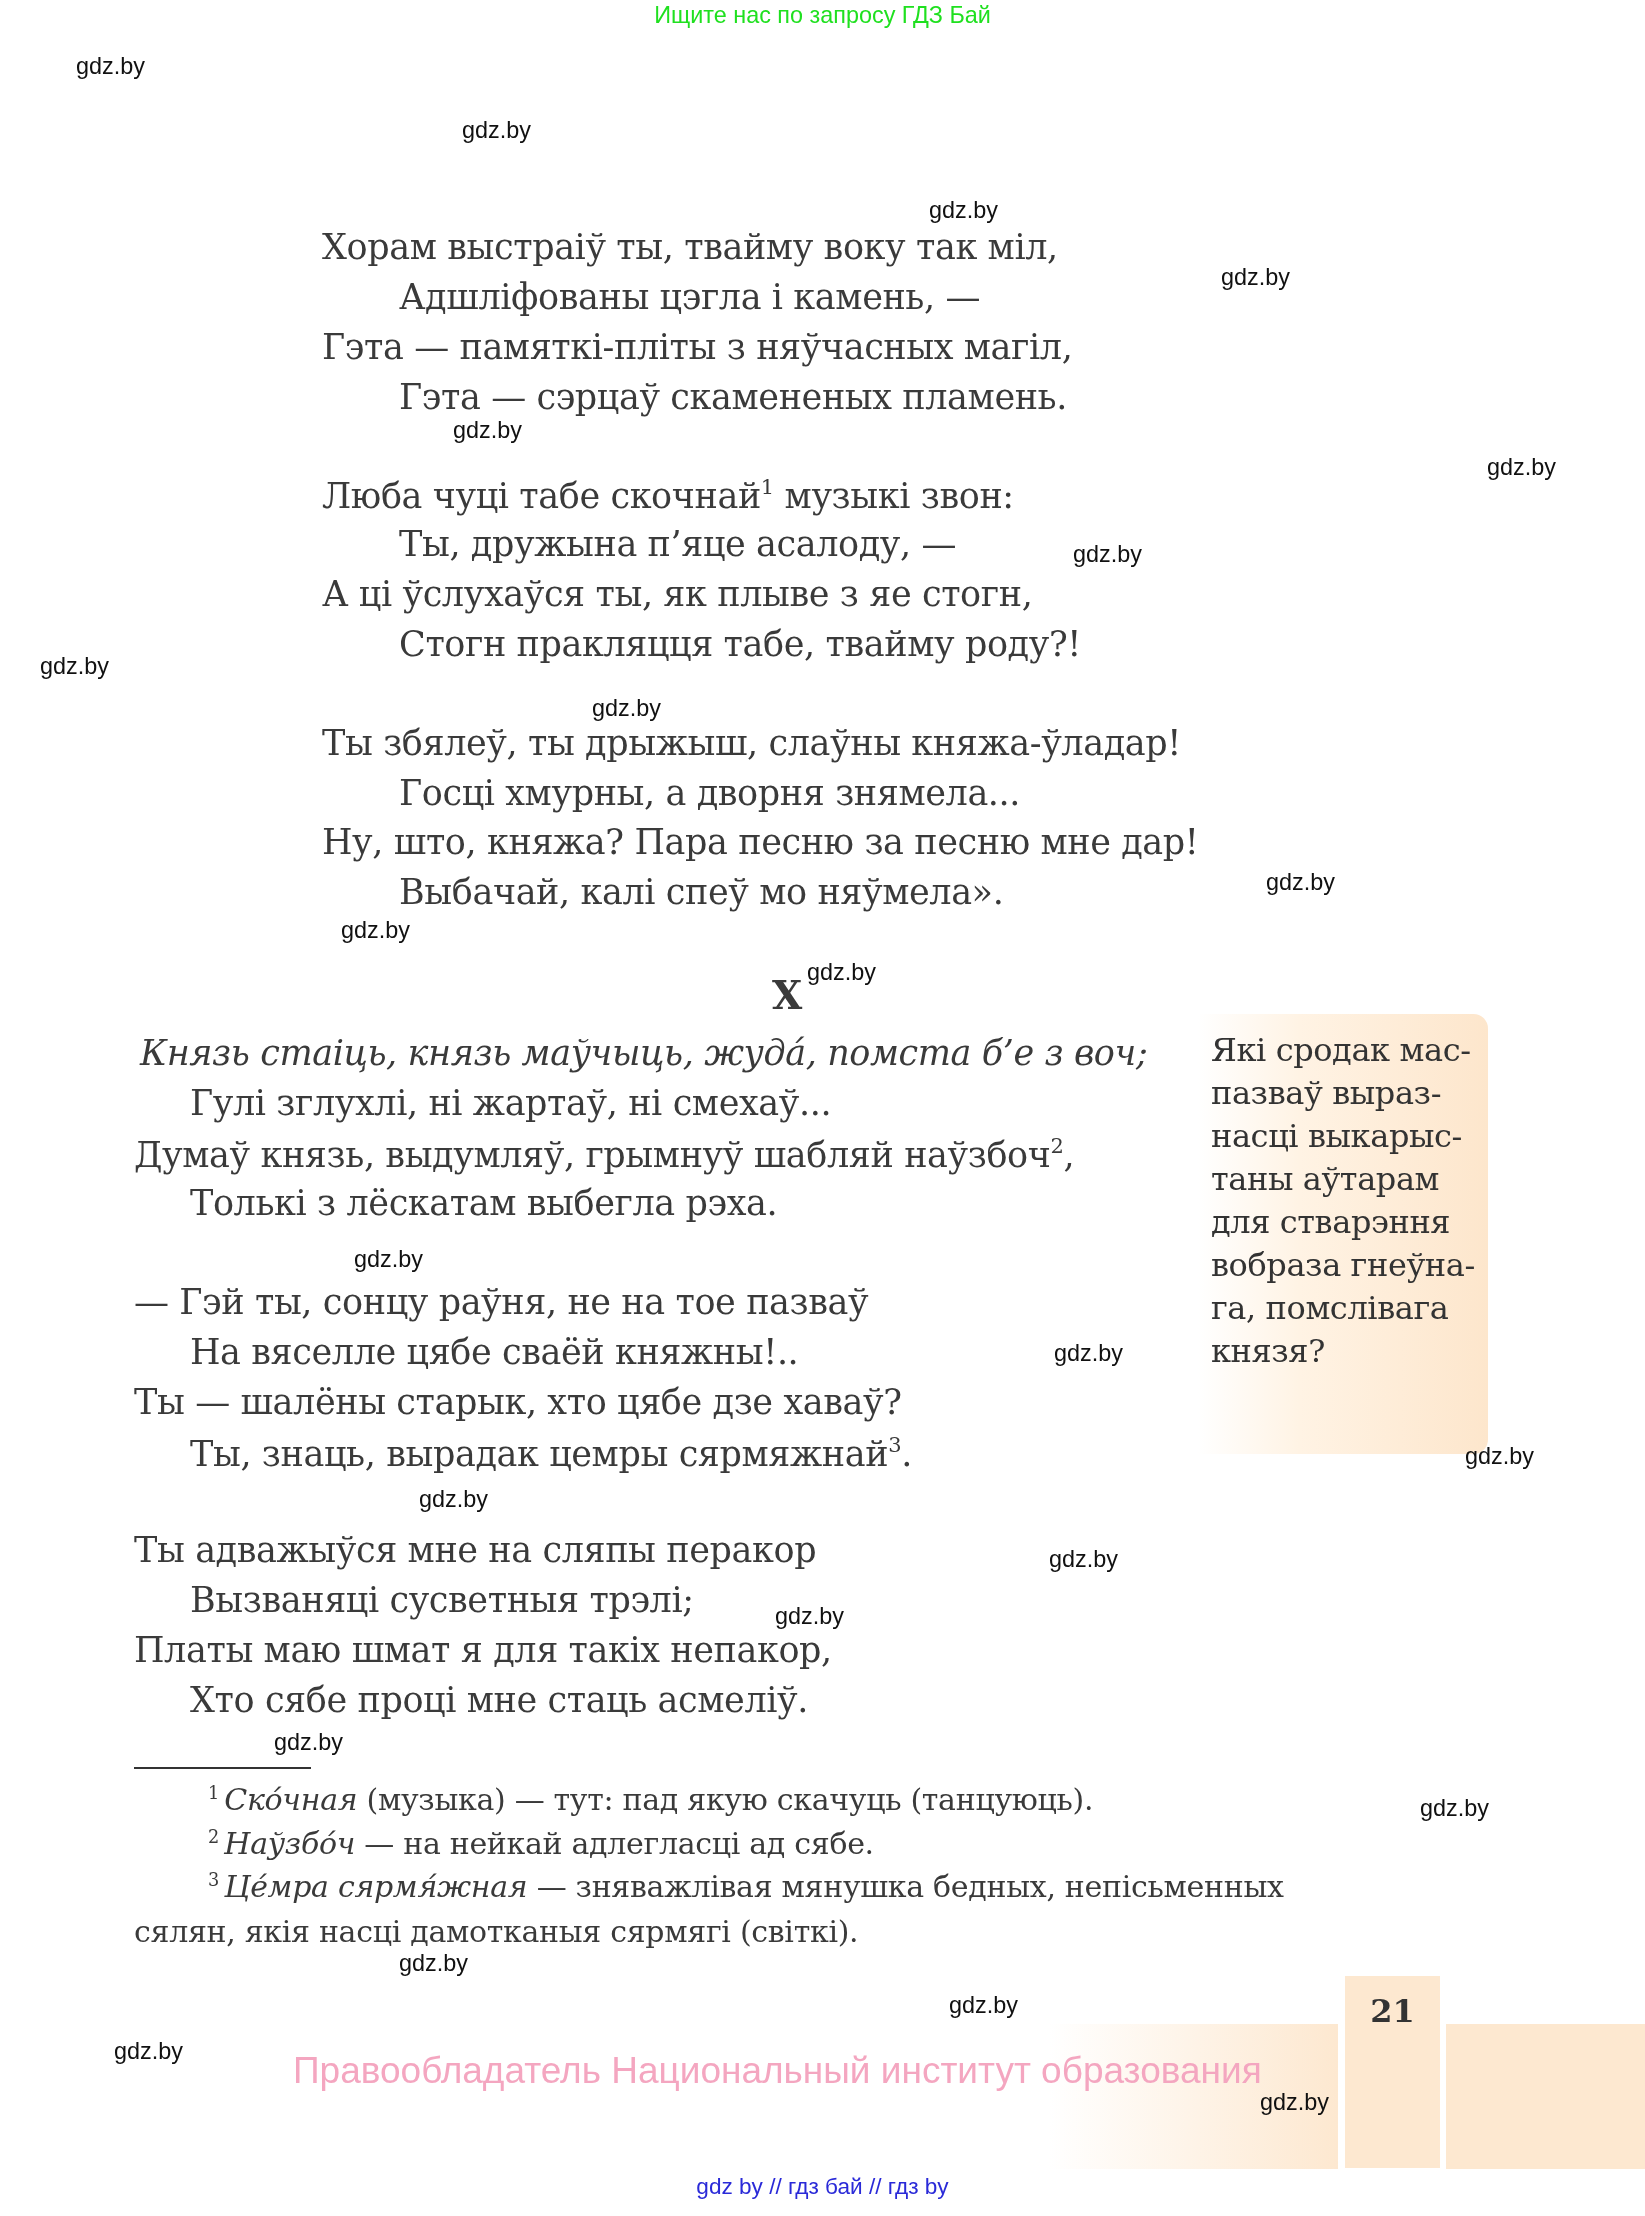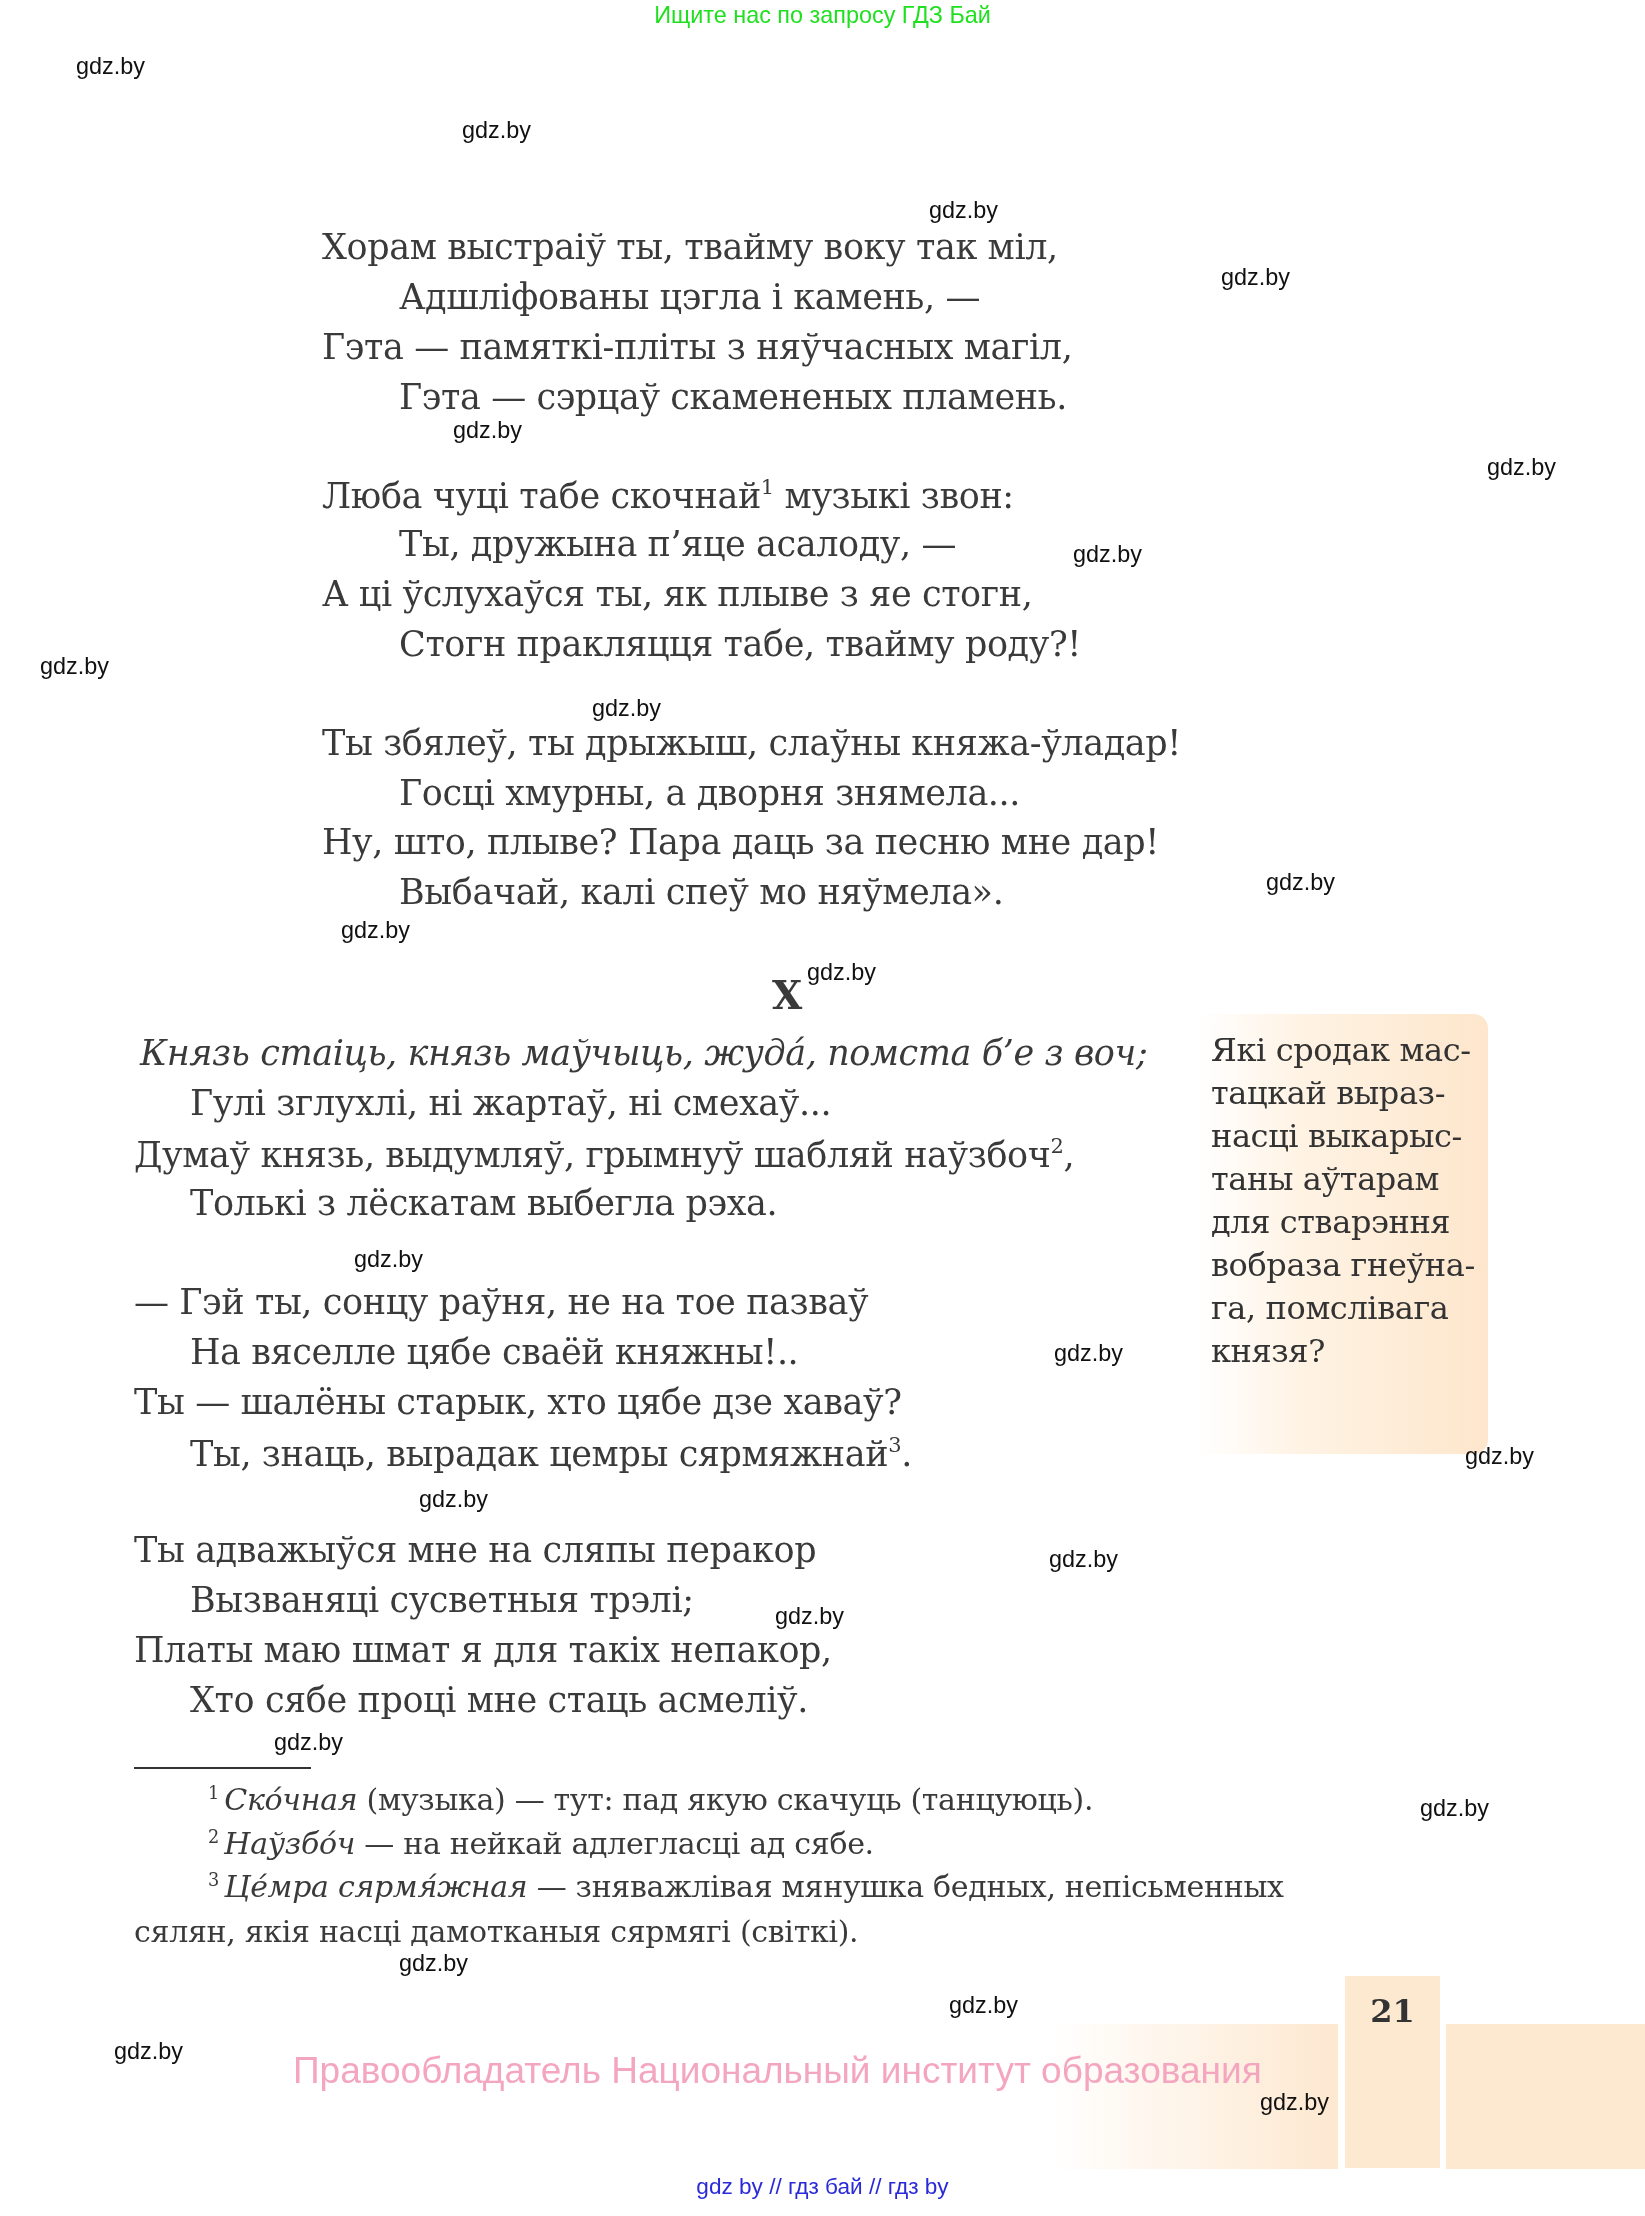--- a/index.html
+++ b/index.html
@@ -68,21 +68,21 @@
     <div class="abs poem" style="left: 322px; top: 230px;">Хорам выстраіў ты, твайму воку так міл,</div>
     <div class="abs poem" style="left: 399px; top: 280px;">Адшліфованы цэгла і камень, —</div>
     <div class="abs poem" style="left: 322px; top: 330px;">Гэта — памяткі-пліты з няўчасных магіл,</div>
     <div class="abs poem" style="left: 399px; top: 380px;">Гэта — сэрцаў скамененых пламень.</div>
     <div class="abs poem" style="left: 322px; top: 477px;">Люба чуці табе скочнай<span class="sup">1</span> музыкі звон:</div>
     <div class="abs poem" style="left: 399px; top: 527px;">Ты, дружына п’яце асалоду, —</div>
     <div class="abs poem" style="left: 322px; top: 577px;">А ці ўслухаўся ты, як плыве з яе стогн,</div>
     <div class="abs poem" style="left: 399px; top: 627px;">Стогн пракляцця табе, твайму роду?!</div>
     <div class="abs poem" style="left: 322px; top: 726px;">Ты збялеў, ты дрыжыш, слаўны княжа-ўладар!</div>
     <div class="abs poem" style="left: 399px; top: 776px;">Госці хмурны, а дворня знямела...</div>
-    <div class="abs poem" style="left: 322px; top: 825px;">Ну, што, плыве? Пара даць за песню мне дар!</div>
+    <div class="abs poem" style="left: 322px; top: 825px;">Ну, што, княжа? Пара песню за песню мне дар!</div>
     <div class="abs poem" style="left: 399px; top: 875px;">Выбачай, калі спеў мо няўмела».</div>
   </div>
 
 <div class="abs heading" style="left:772px; top:976px;">X</div>
 
 <div id="part-two">
     <div class="abs poem" style="left: 134px; top: 1036px; margin-left: 6px;"><i>Князь стаіць, князь маўчыць, жуда́, помста б’е з воч;</i></div>
     <div class="abs poem" style="left: 190px; top: 1086px;">Гулі зглухлі, ні жартаў, ні смехаў...</div>
     <div class="abs poem" style="left: 134px; top: 1136px;">Думаў князь, выдумляў, грымнуў шабляй наўзбоч<span class="sup">2</span>,</div>
     <div class="abs poem" style="left: 190px; top: 1186px;">Толькі з лёскатам выбегла рэха.</div>
@@ -92,21 +92,21 @@
     <div class="abs poem" style="left: 190px; top: 1435px;">Ты, знаць, вырадак цемры сярмяжнай<span class="sup">3</span>.</div>
     <div class="abs poem" style="left: 134px; top: 1533px;">Ты адважыўся мне на сляпы перакор</div>
     <div class="abs poem" style="left: 190px; top: 1583px;">Вызваняці сусветныя трэлі;</div>
     <div class="abs poem" style="left: 134px; top: 1633px;">Платы маю шмат я для такіх непакор,</div>
     <div class="abs poem" style="left: 190px; top: 1683px;">Хто сябе проці мне стаць асмеліў.</div>
   </div>
 
 <div class="abs sidebar-box">
   <div class="sidebar-text" id="sidebar-text">
       <div>Які сродак мас-</div>
-      <div>тацкай выраз-</div>
+      <div>пазваў выраз-</div>
       <div>насці выкарыс-</div>
       <div>таны аўтарам</div>
       <div>для стварэння</div>
       <div>вобраза гнеўна-</div>
       <div>га, помслівага</div>
       <div>князя?</div>
     </div>
 </div>
 
 <div class="abs rule"></div>

